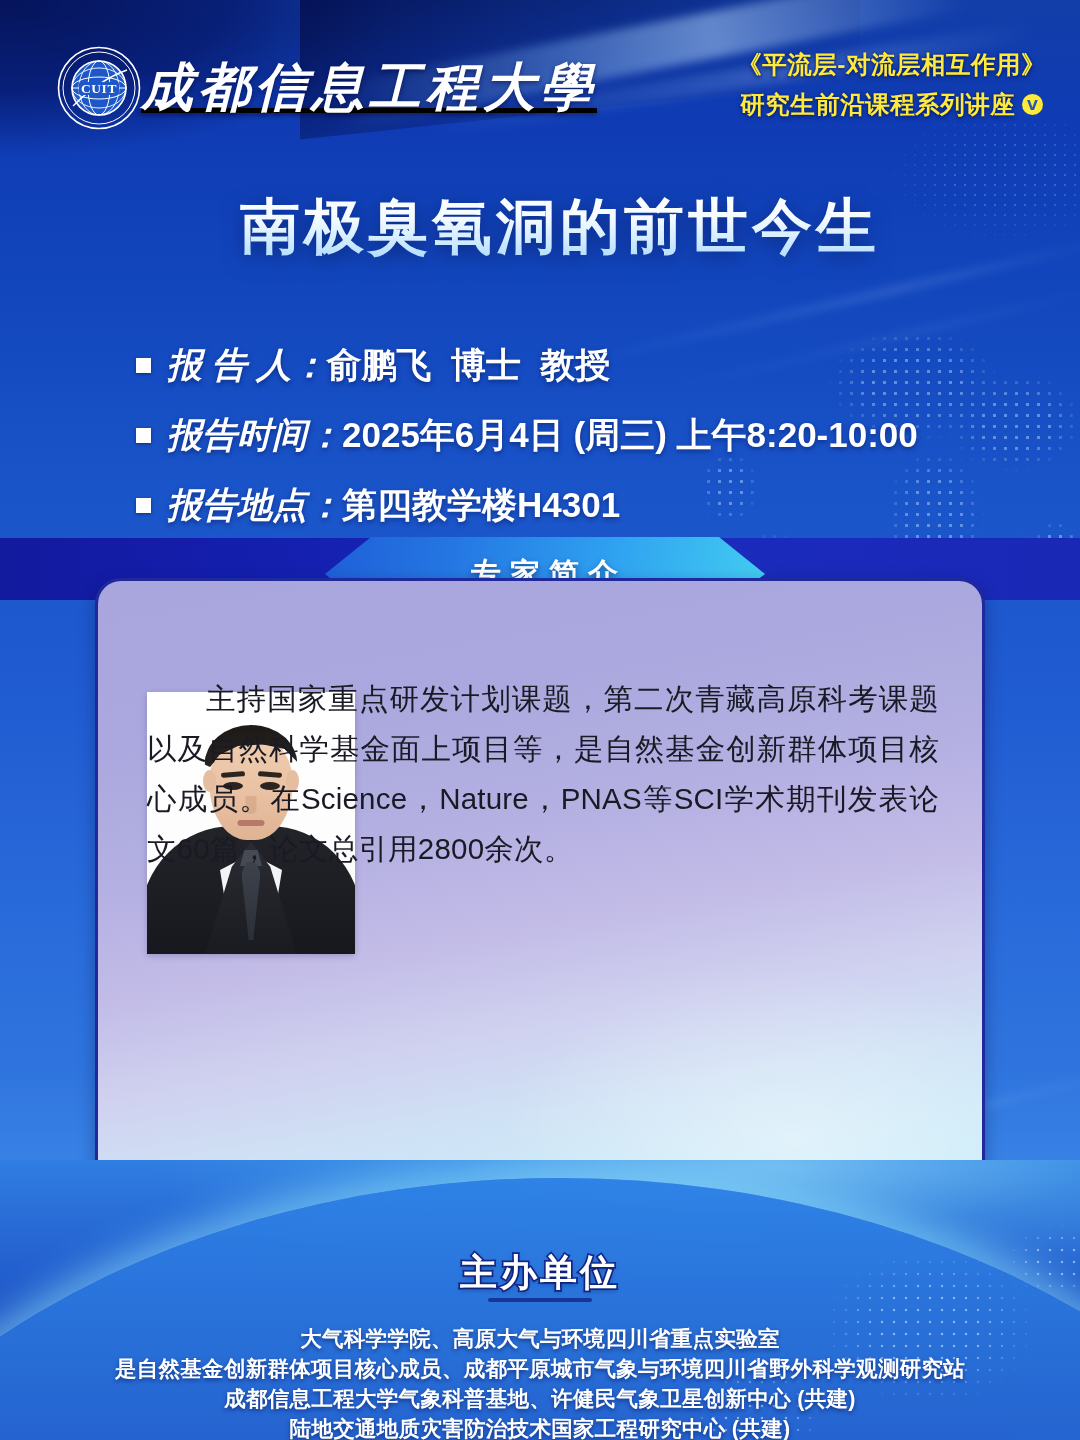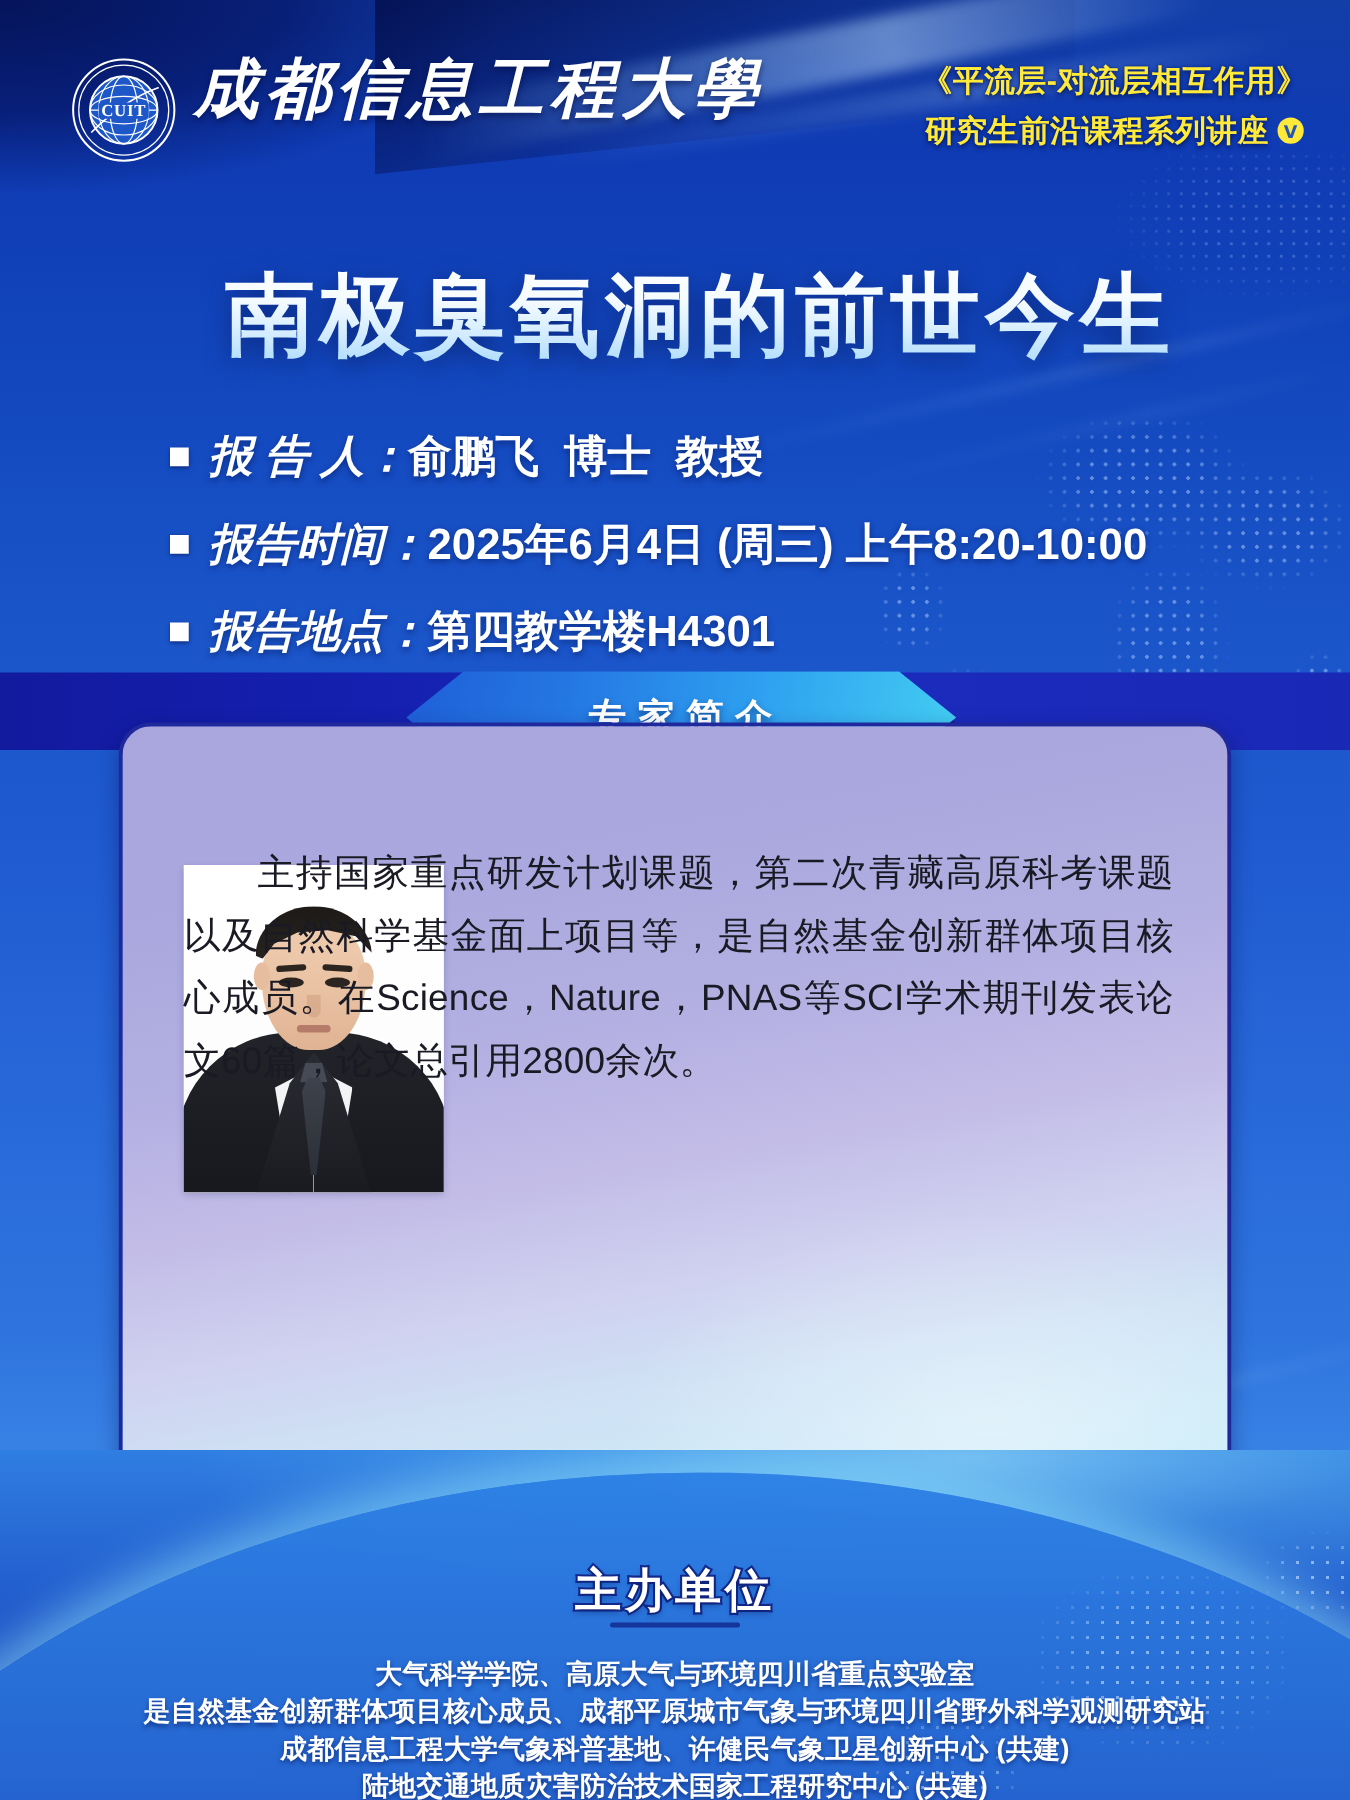--- a/index.html
+++ b/index.html
@@ -84,23 +84,23 @@
     background-image:radial-gradient(rgba(190,220,255,.35) 1.3px, transparent 1.5px);
     background-size:10px 10px;
     -webkit-mask-image:radial-gradient(ellipse 160px 90px at 70% 70%, #000 35%, transparent 75%);
     mask-image:radial-gradient(ellipse 160px 90px at 70% 70%, #000 35%, transparent 75%);
     opacity:.7; pointer-events:none;
   }
 
   
   .header{ position:absolute; left:0; top:0; width:1080px; height:150px; }
 
-  .logo-wrap{ position:absolute; left:57px; top:46px; display:flex; align-items:flex-start; gap:14px; }
+  .logo-wrap{ position:absolute; left:57px; top:46px; display:flex; align-items:center; }
   .logo-mark{ width:84px; height:84px; position:relative; }
-  .uni-names{ display:flex; flex-direction:row; }
+  .uni-names{ display:flex; flex-direction:row;text-decoration:underline; }
   .uni-cn{
     font-family:"Liberation Serif","DejaVu Serif",serif;
     font-size:52px; font-weight:700; color:#ffffff;
     letter-spacing:5px; font-style:italic;
     line-height:1.02;
     text-shadow:0 2px 5px rgba(0,10,60,.55);
   }
   .uni-en{
     font-family:"Liberation Serif","DejaVu Serif",serif;
     font-size:20.5px; font-weight:700; color:#ffffff;
@@ -123,22 +123,22 @@
   }
   .badge-v{
     display:inline-flex; align-items:center; justify-content:center;
     width:21px;height:21px;border-radius:50%;
     background:#ffe93a; color:#2557b6; font-size:14px; font-weight:700;
     line-height:1; text-shadow:none; flex:0 0 auto;
   }
 
   
   .main-title{
-    position:absolute; left:0; top:205px; width:1080px; text-align:center;
-    font-size:72px; font-weight:700; letter-spacing:4px;
+    position:absolute; left:0; top:187px; width:1080px; text-align:center;
+    font-size:60px; font-weight:700; letter-spacing:4px;
     background:linear-gradient(180deg,#ffffff 0%,#f4fbff 38%,#cfeaff 68%,#9fd6fb 100%);
     -webkit-background-clip:text; background-clip:text;
     -webkit-text-fill-color:transparent; color:transparent;
     filter:drop-shadow(0 5px 10px rgba(3,20,80,.55));
     padding-left:40px;
   }
 
   
   .info{ position:absolute; left:136px; top:342px; width:860px; }
   .info-row{ display:flex; align-items:center; margin-bottom:23px; }

